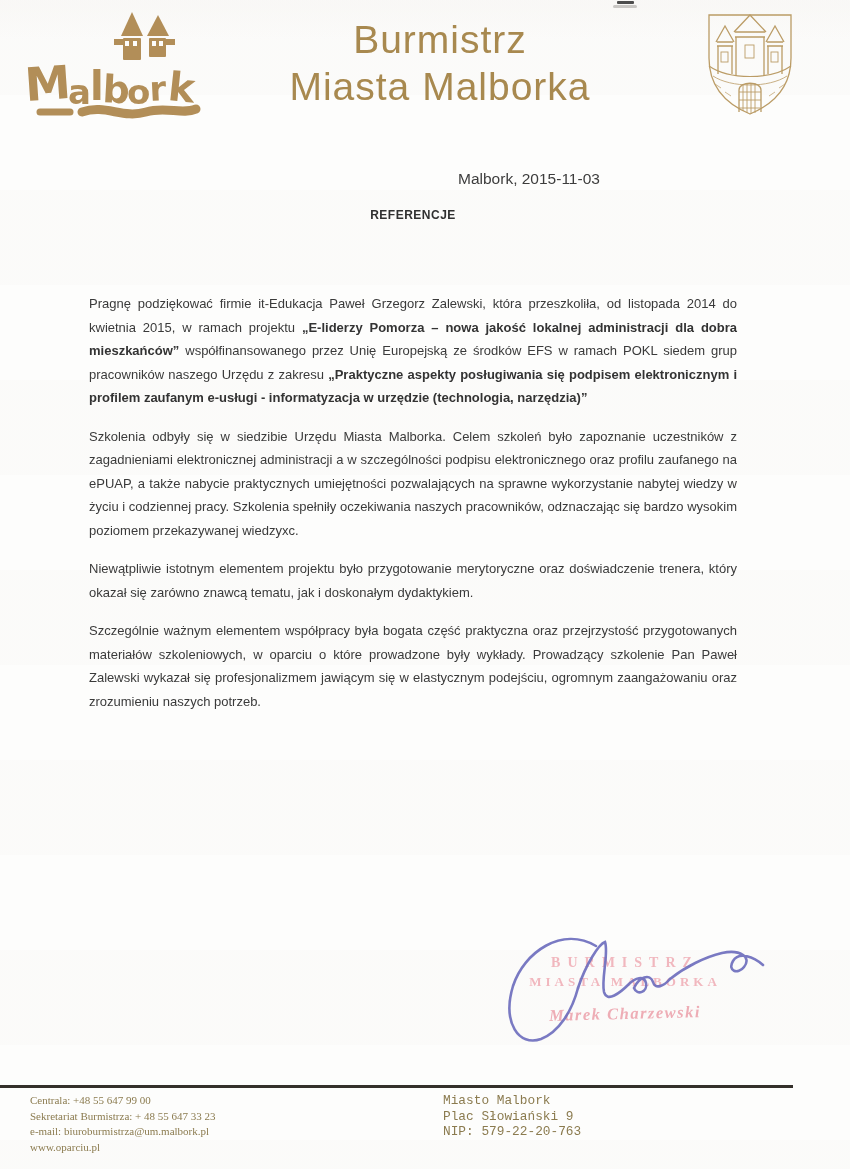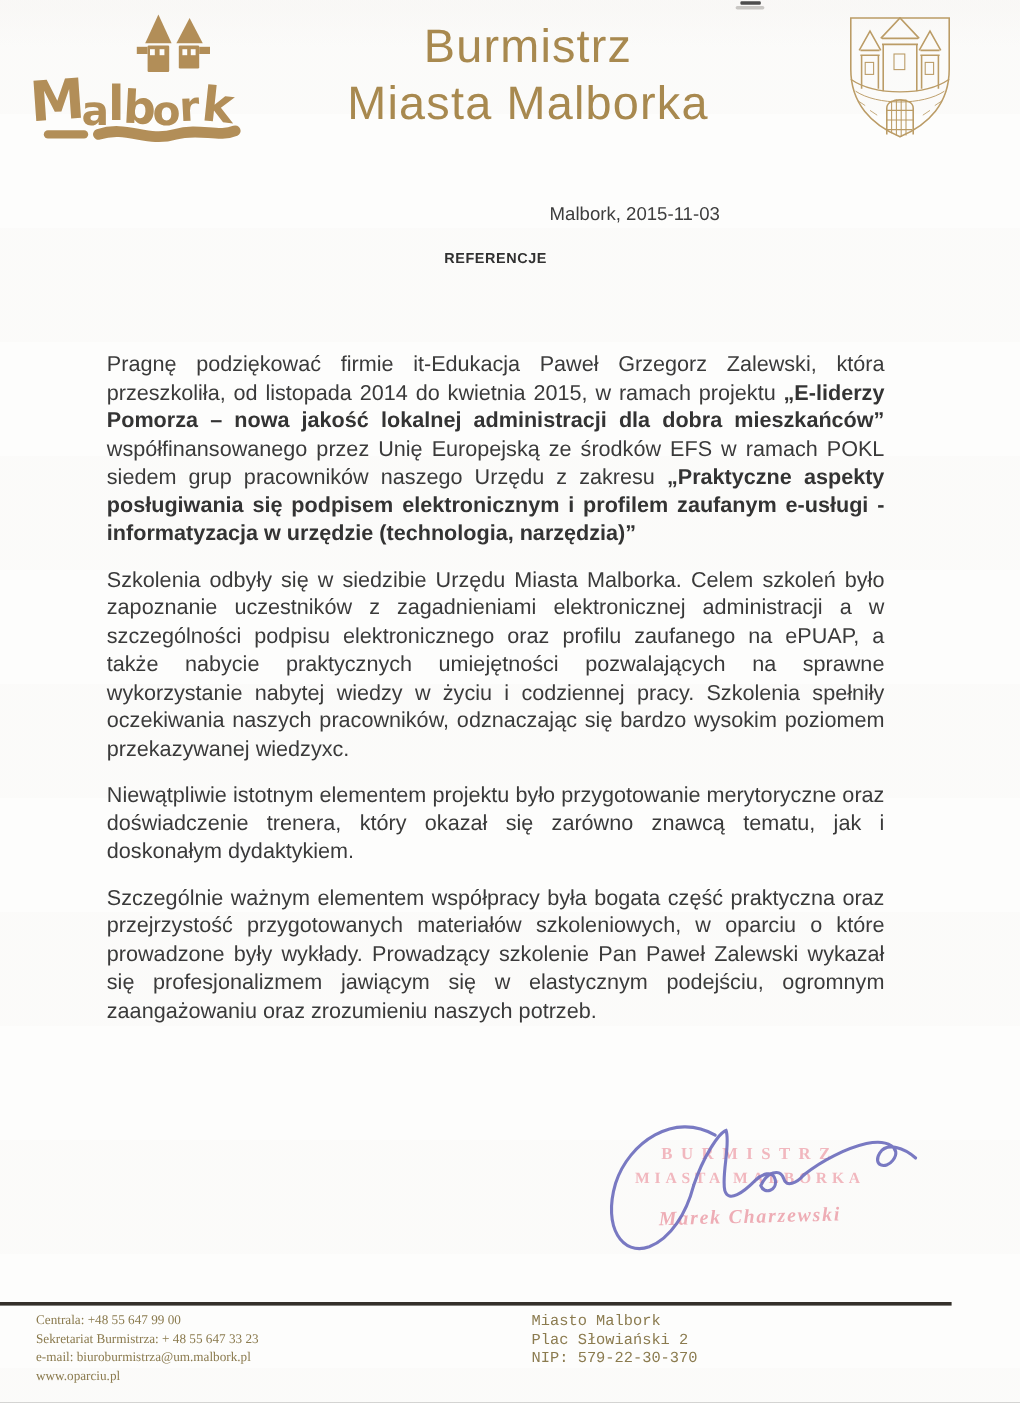--- a/index.html
+++ b/index.html
@@ -31,21 +31,21 @@
 
   .date-line{position:absolute;left:458px;top:170px;font-size:15.5px;color:#3d3d3d;}
   .doc-title{
     position:absolute;left:89px;top:208px;width:648px;
     text-align:center;font-size:12px;font-weight:bold;color:#303030;letter-spacing:.5px;
   }
 
   
   .letter-body{
     position:absolute;left:89px;top:292px;width:648px;
-    font-size:18px;line-height:23.5px;text-align:justify;color:#3a3a3a;
+    font-size:13px;line-height:23.5px;text-align:justify;color:#3a3a3a;
   }
   .letter-body p{margin:0 0 15px 0;}
   .letter-body b{font-weight:bold;color:#333;}
 
   
   .stamp{
     position:absolute;left:505px;top:955px;width:240px;
     text-align:center;color:#efa7b0;
     font-family:"Liberation Serif",serif;
     opacity:.8;
@@ -171,17 +171,17 @@
 
   <div class="footer-rule"></div>
   <div class="footer-left">
       <div>Centrala: +48 55 647 99 00</div>
       <div>Sekretariat Burmistrza: + 48 55 647 33 23</div>
       <div>e-mail: biuroburmistrza@um.malbork.pl</div>
       <div>www.oparciu.pl</div>
     </div>
   <div class="footer-right">
       <div>Miasto Malbork</div>
-      <div>Plac Słowiański 2</div>
-      <div>NIP: 579-22-30-370</div>
+      <div>Plac Słowiański 9</div>
+      <div>NIP: 579-22-20-763</div>
     </div>
 
 </div>
 
 </body></html>

